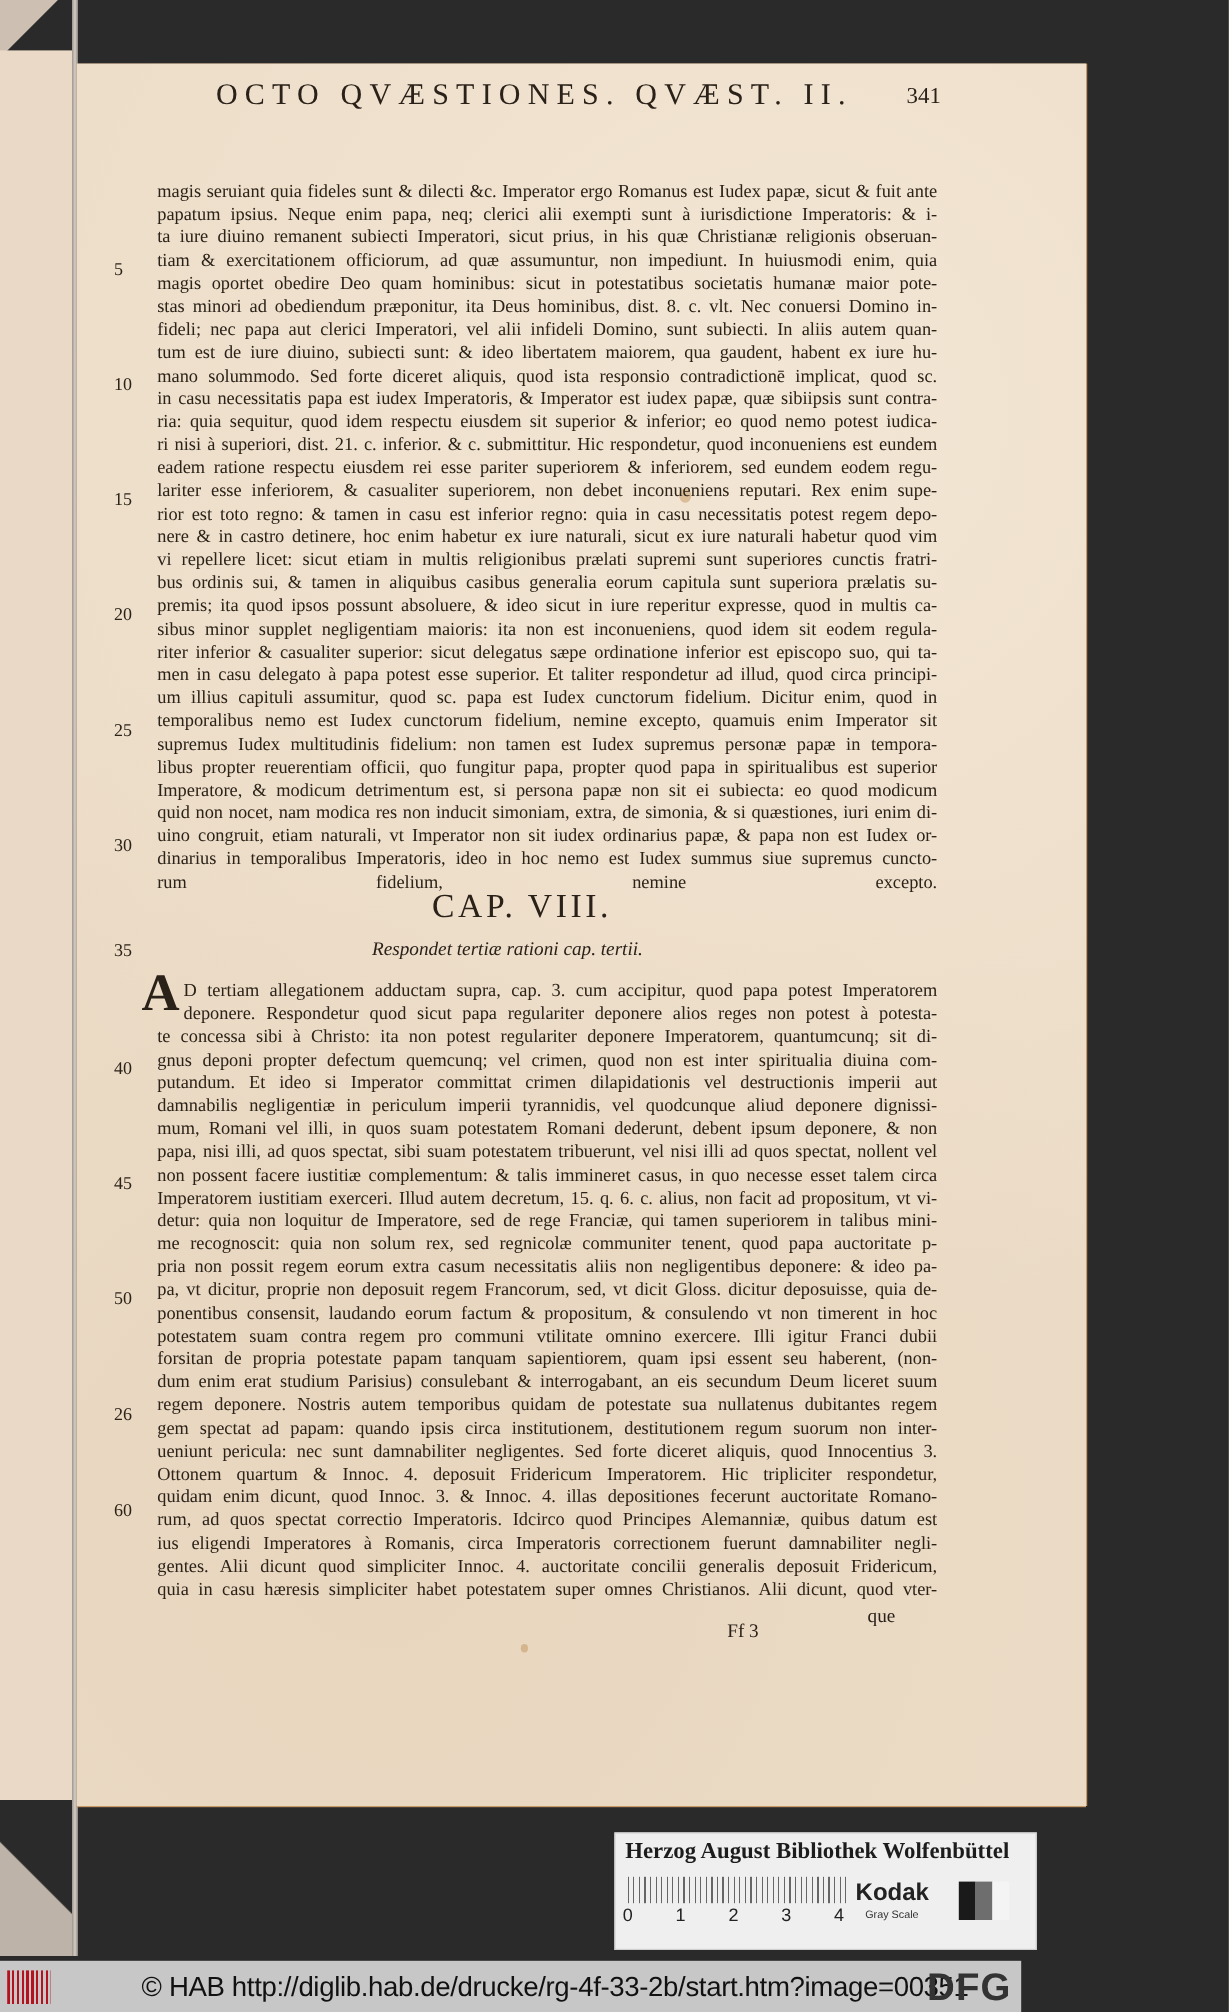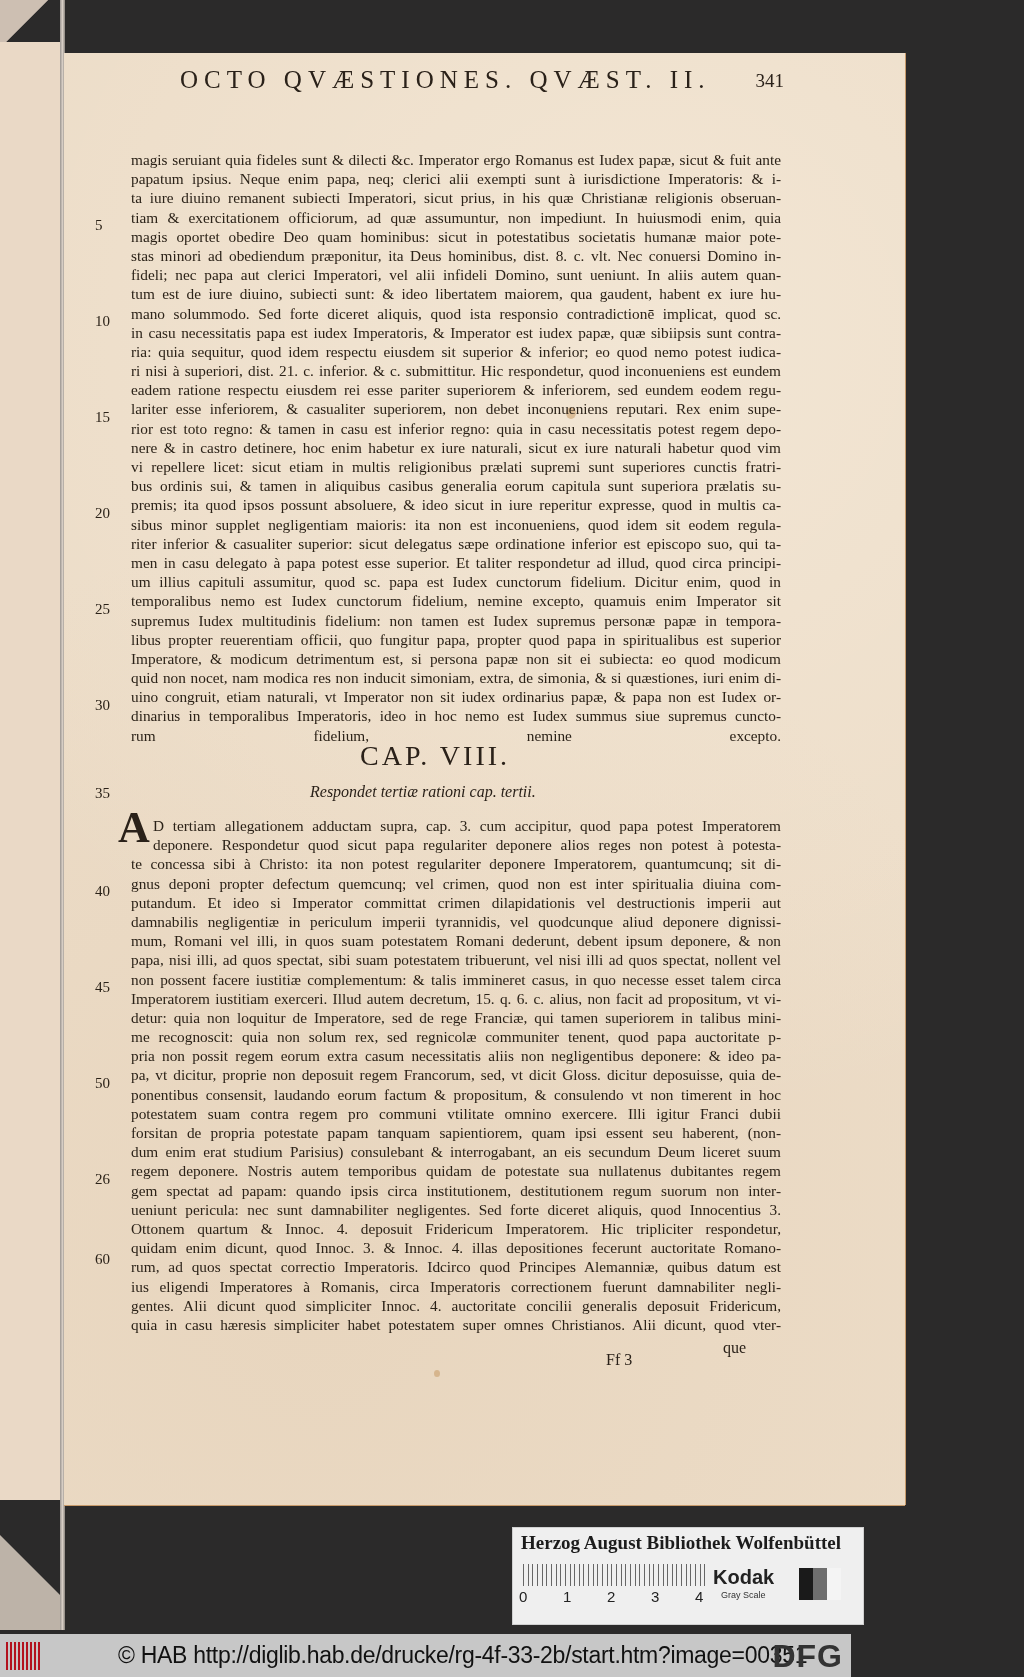--- a/index.html
+++ b/index.html
@@ -138,21 +138,21 @@
     <span class="lnum" style="top: 1251px;">60</span>
   </div>
 
 <div class="body-text" id="section1">
     <div class="line">magis seruiant quia fideles sunt &amp; dilecti &amp;c. Imperator ergo Romanus est Iudex papæ, sicut &amp; fuit ante</div>
     <div class="line">papatum ipsius.   Neque enim papa, neq; clerici alii exempti sunt à iurisdictione Imperatoris: &amp; i-</div>
     <div class="line">ta iure diuino remanent subiecti Imperatori, sicut prius, in his quæ Christianæ religionis obseruan-</div>
     <div class="line">tiam &amp; exercitationem officiorum, ad quæ assumuntur, non impediunt.  In huiusmodi enim, quia</div>
     <div class="line">magis oportet obedire Deo quam hominibus: sicut in potestatibus societatis humanæ maior pote-</div>
     <div class="line">stas minori ad obediendum præponitur, ita Deus hominibus, dist. 8. c. vlt. Nec conuersi Domino in-</div>
-    <div class="line">fideli; nec papa aut clerici Imperatori, vel alii infideli Domino, sunt ueniunt.  In aliis autem quan-</div>
+    <div class="line">fideli; nec papa aut clerici Imperatori, vel alii infideli Domino, sunt subiecti.  In aliis autem quan-</div>
     <div class="line">tum est de iure diuino, subiecti sunt: &amp; ideo libertatem maiorem, qua gaudent, habent ex iure hu-</div>
     <div class="line">mano solummodo.  Sed forte diceret aliquis, quod ista responsio contradictionē implicat, quod sc.</div>
     <div class="line">in casu necessitatis papa est iudex Imperatoris, &amp; Imperator est iudex papæ, quæ sibiipsis sunt contra-</div>
     <div class="line">ria: quia sequitur, quod idem respectu eiusdem sit superior &amp; inferior; eo quod nemo potest iudica-</div>
     <div class="line">ri nisi à superiori, dist. 21. c. inferior. &amp; c. submittitur.  Hic respondetur, quod inconueniens est eundem</div>
     <div class="line">eadem ratione respectu eiusdem rei esse pariter superiorem &amp; inferiorem, sed eundem eodem regu-</div>
     <div class="line">lariter esse inferiorem, &amp; casualiter superiorem, non debet inconueniens reputari.  Rex enim supe-</div>
     <div class="line">rior est toto regno: &amp; tamen in casu est inferior regno: quia in casu necessitatis potest regem depo-</div>
     <div class="line">nere &amp; in castro detinere, hoc enim habetur ex iure naturali, sicut ex iure naturali habetur quod vim</div>
     <div class="line">vi repellere licet: sicut etiam in multis religionibus prælati supremi sunt superiores cunctis fratri-</div>

